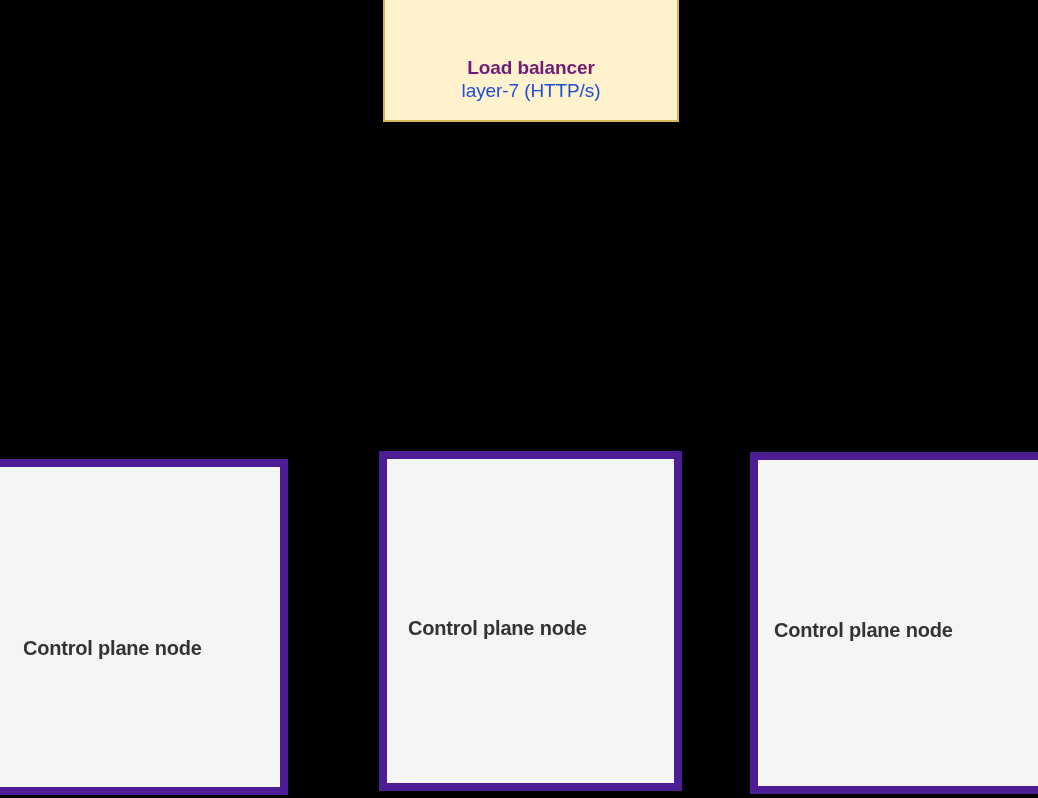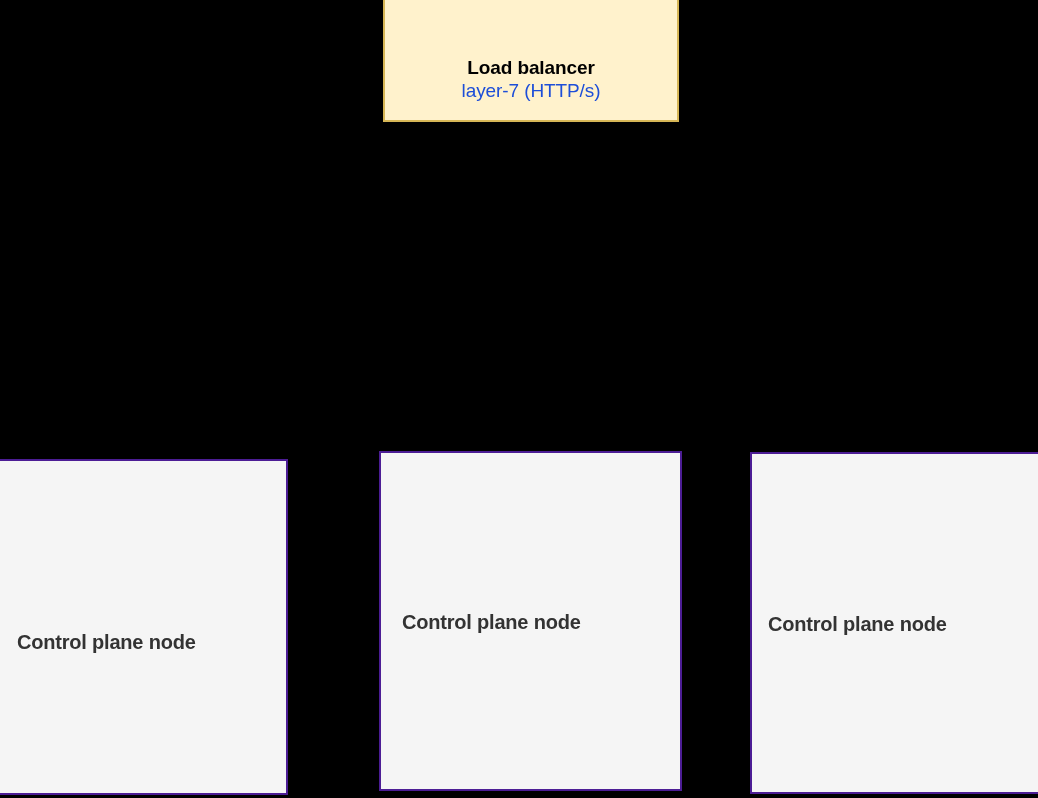--- a/index.html
+++ b/index.html
@@ -30,37 +30,37 @@
     left: 383px;
     top: -4px;
     width: 296px;
     height: 126px;
     background: #fff2cc;
     border: 2px solid #d6b656;
     flex-direction: column;
     line-height: 1.22;
   }
   .lb-title {
-    color: #000000;
+    color: #701a75;
     font-size: 19px;
     font-weight: bold;
     letter-spacing: -0.1px;
     margin-top: 40px;
   }
   .lb-sub {
     color: #1d4ed8;
     font-size: 19px;
     font-weight: normal;
     letter-spacing: -0.1px;
   }
 
   
   .cp-box {
     background: #f5f5f5;
-    border: 2px solid #4c1d95;
+    border: 8px solid #4c1d95;
     color: #333333;
     font-size: 20px;
     font-weight: bold;
     letter-spacing: -0.2px;
   }
 
   .cp-left {
     left: -10px;
     top: 459px;
     width: 298px;

